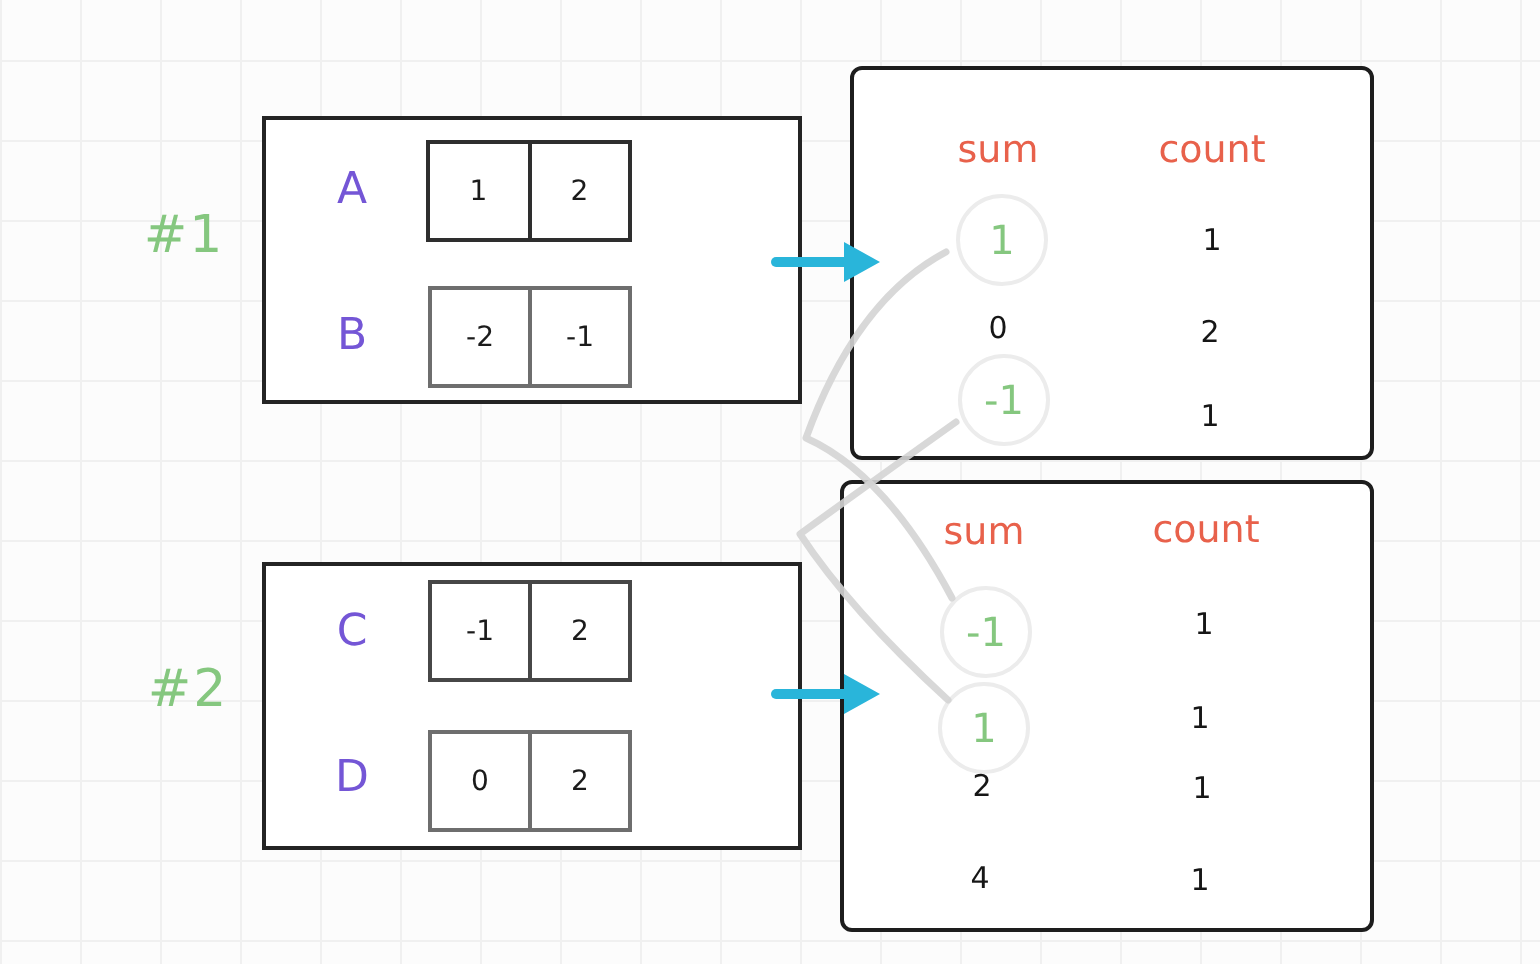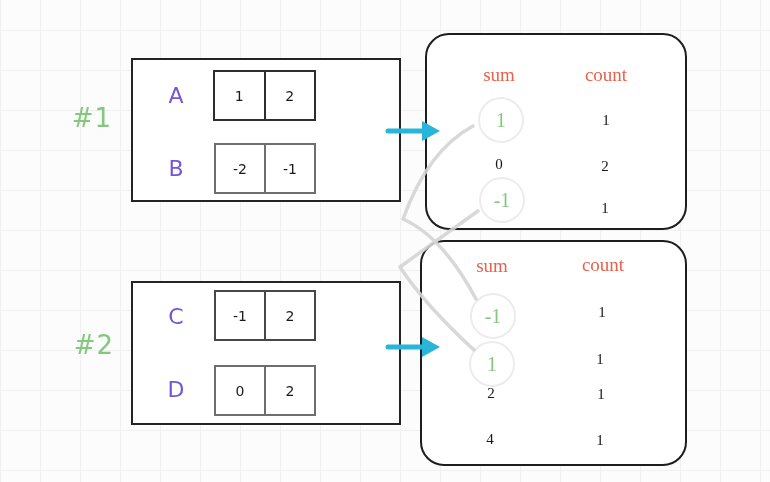--- a/index.html
+++ b/index.html
@@ -36,21 +36,21 @@
   }
   .b-dark{border:2px solid #2e2e2e;}
   .b-dark .cell+.cell{border-left:2px solid #2e2e2e;}
   .b-gray{border:2px solid #6e6e6e;}
   .b-gray .cell+.cell{border-left:2px solid #6e6e6e;}
   .b-mid{border:2px solid #474747;}
   .b-mid .cell+.cell{border-left:2px solid #474747;}
 
   .hash-table{
     position:absolute;background:#ffffff;
-    border:2px solid #1d1d1d;border-radius:24px;font-family:Liberation Serif, serif;
+    border:2px solid #1d1d1d;border-radius:6px;
   }
   .table-header{font-size:19px;color:var(--orange,#e8614b);}
   .plain-val{font-size:15px;font-weight:500;color:#161616;}
   .count-val{font-size:15px;font-weight:500;color:#161616;}
   .highlight-circle{
     position:absolute;transform:translate(-50%,-50%);
     width:42px;height:42px;border-radius:50%;
     border:2px solid #ececec;background:#ffffff;
     display:flex;align-items:center;justify-content:center;
     font-size:20px;font-weight:500;color:var(--green,#85c77f);

